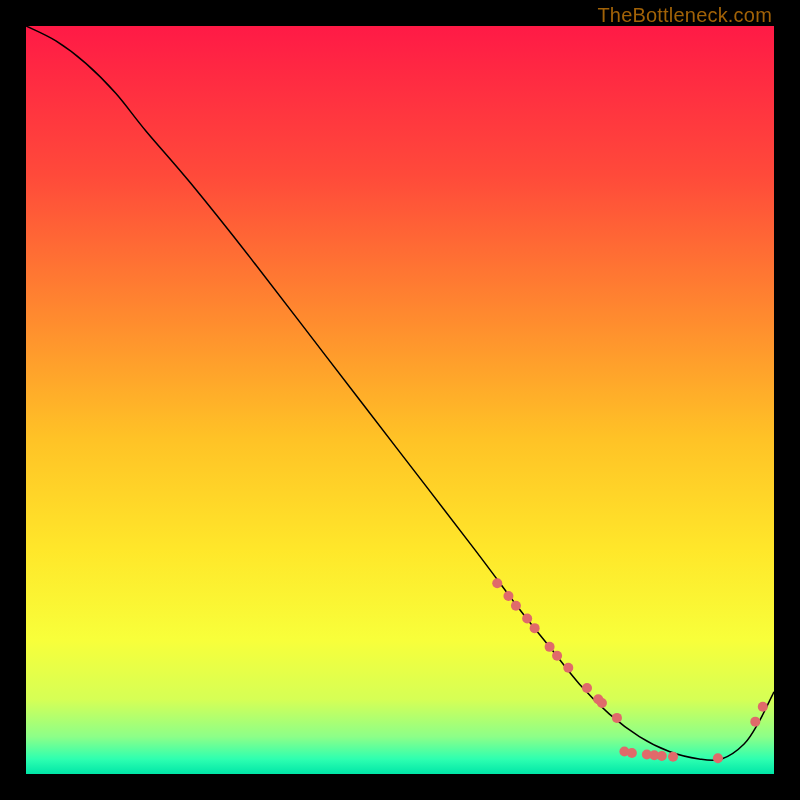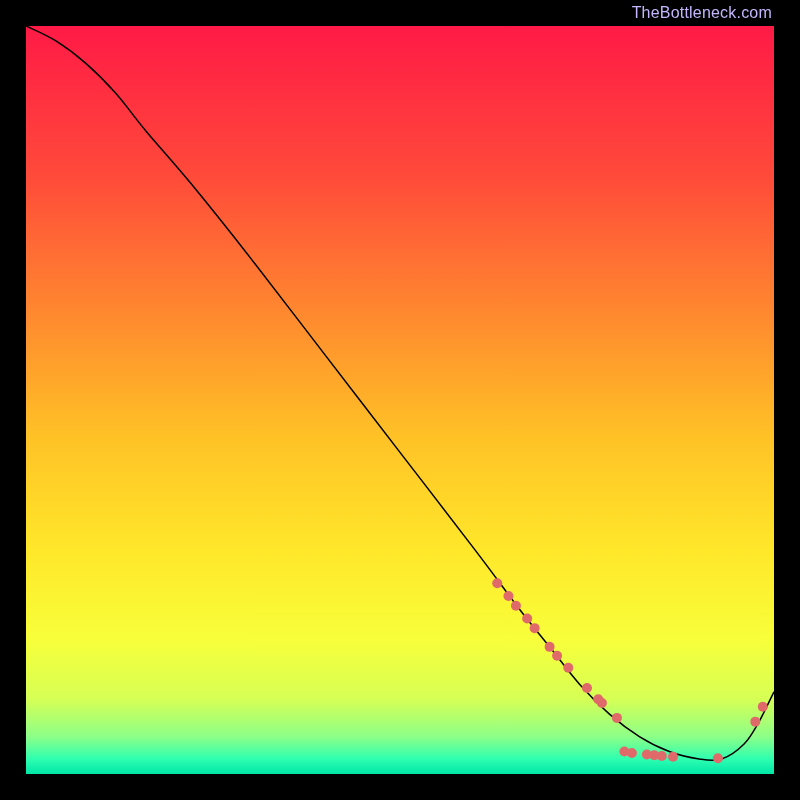--- a/index.html
+++ b/index.html
@@ -20,22 +20,22 @@
     position: absolute;
     left: 26px;
     top: 26px;
     width: 748px;
     height: 748px;
   }
   .watermark {
     position: absolute;
     top: 4px;
     right: 28px;
-    color: #c4b5fd;
-    font-size: 16px;
+    color: #a16207;
+    font-size: 20px;
     font-weight: 500;
     letter-spacing: 0.2px;
   }
   svg { display: block; }
 </style>
 </head>
 <body>
 
 <div class="stage">
 

